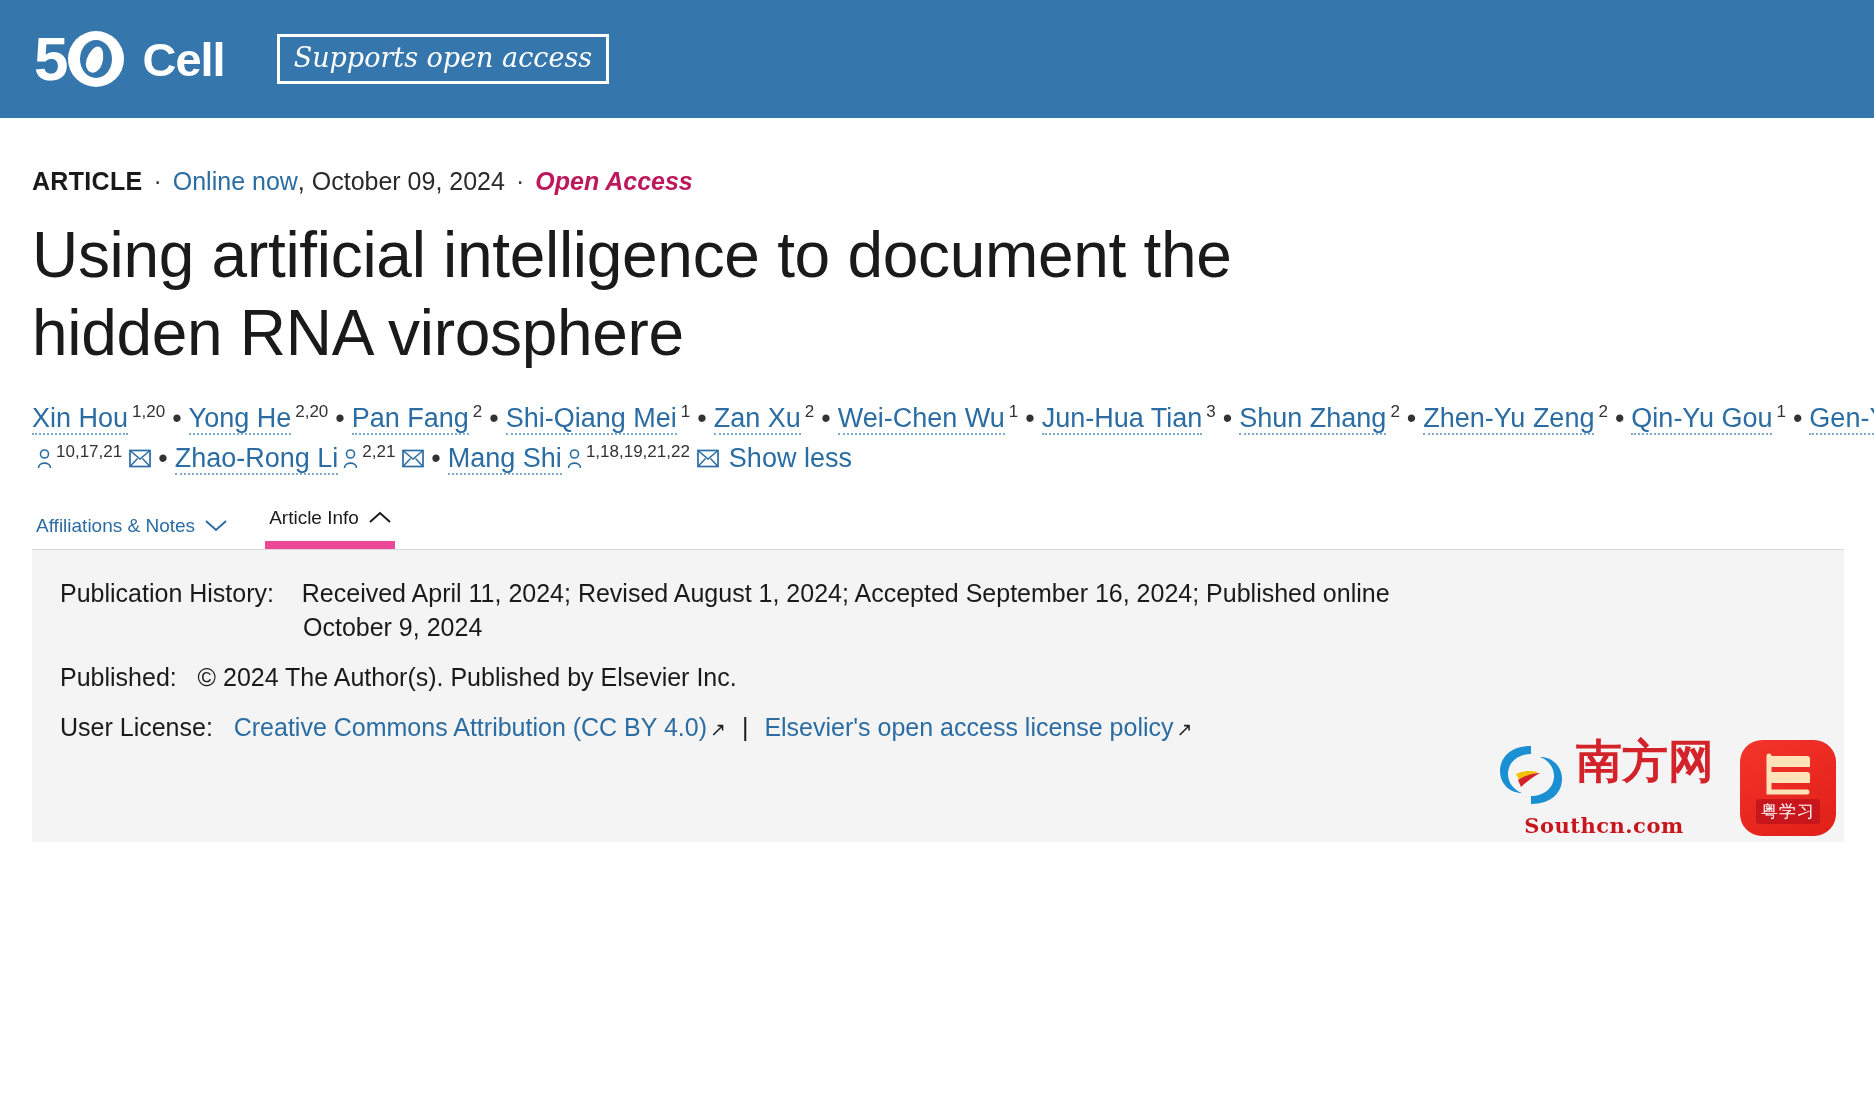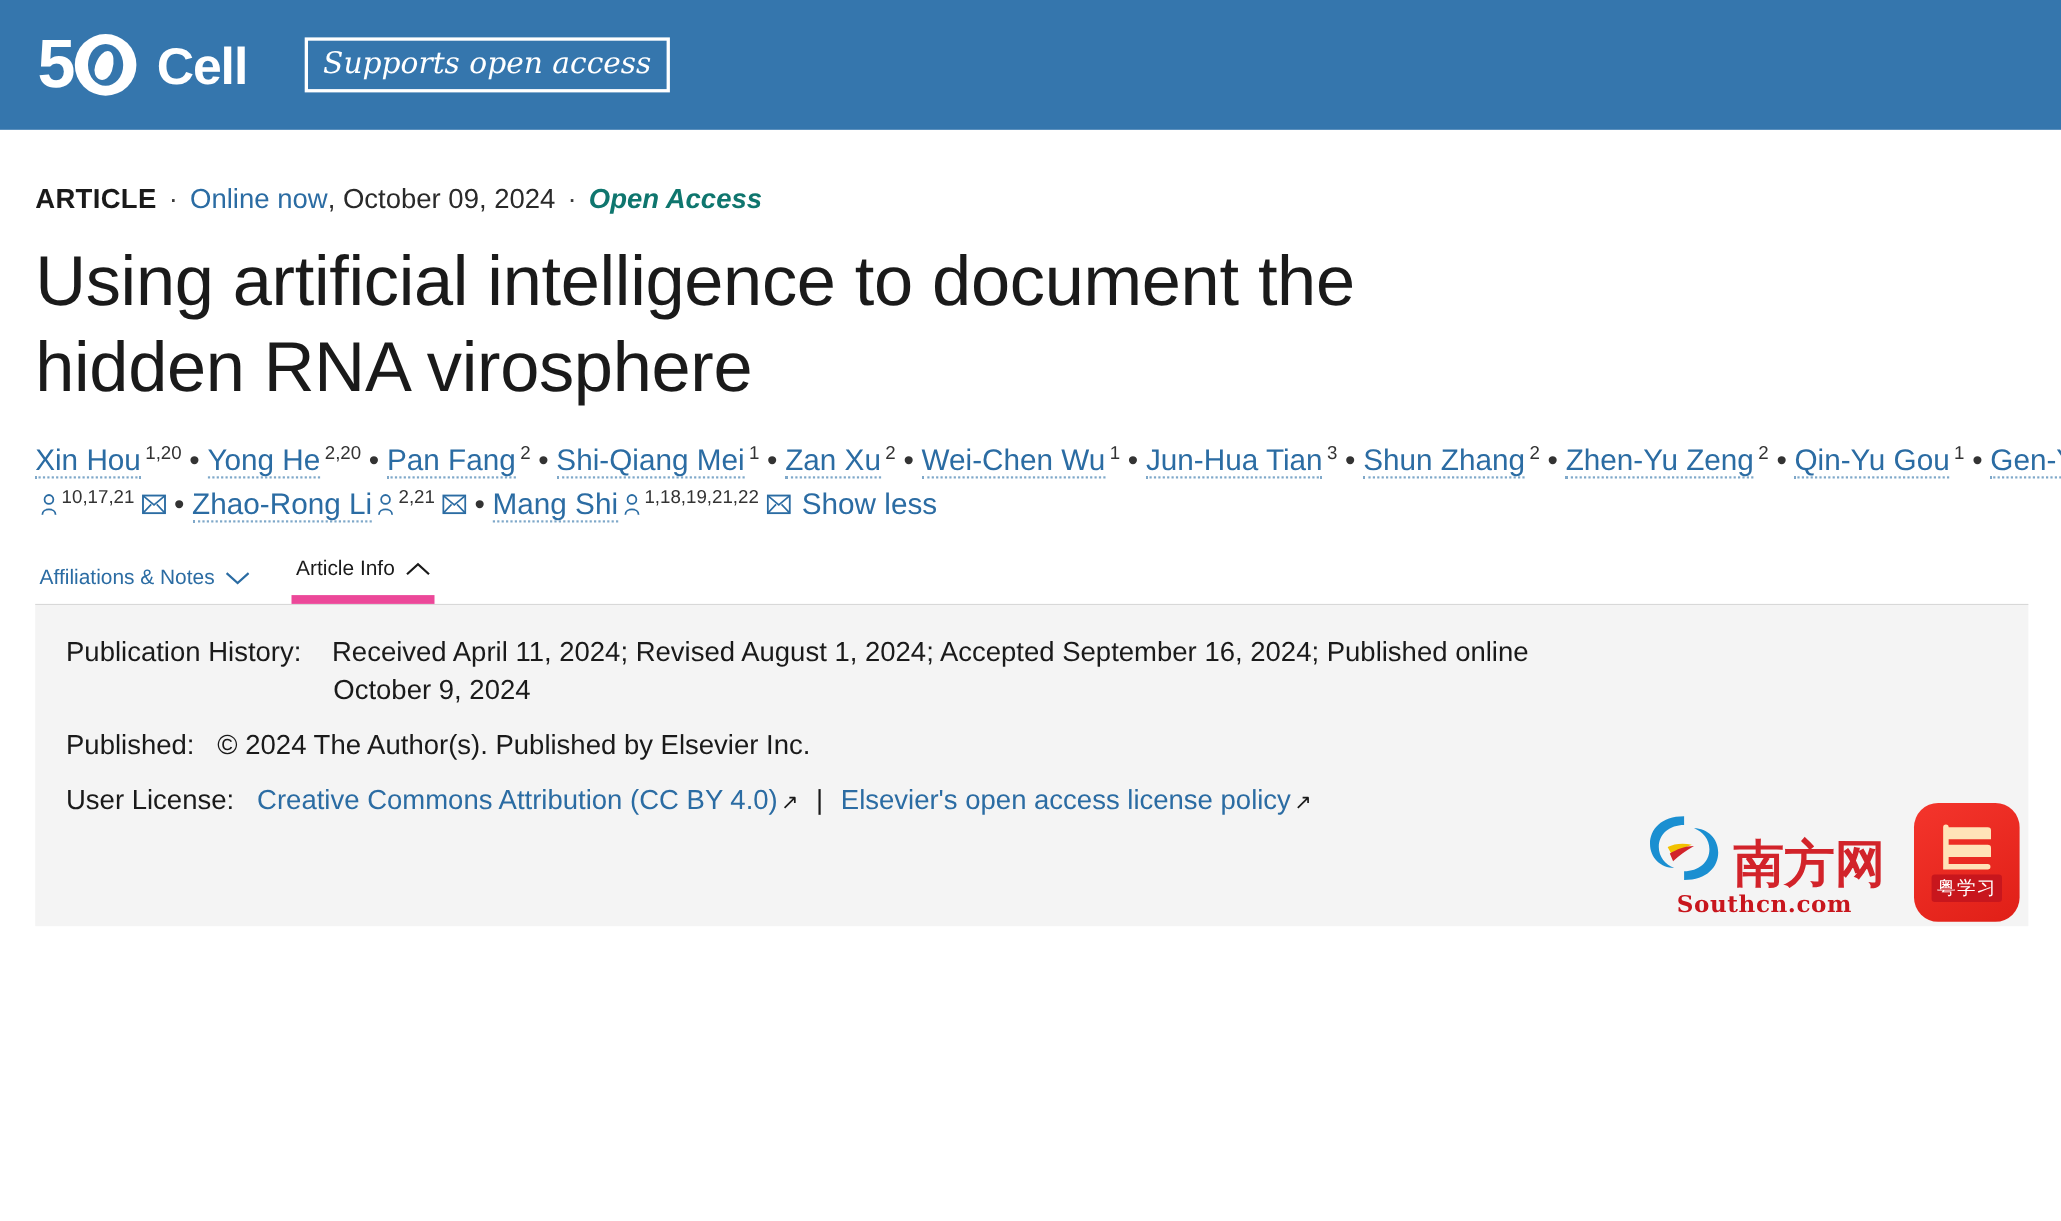--- a/index.html
+++ b/index.html
@@ -81,21 +81,21 @@
     margin-top: 48px;
     font-size: 25px;
     color: #2a2a2a;
     line-height: 1.2;
     display:flex; align-items:center; flex-wrap:wrap;
   }
   .meta-type { font-weight: 700; color:#1a1a1a; letter-spacing:.3px; }
   .meta-sep { margin: 0 11px; color:#3a3a3a; }
   .meta-online { color:#2b6ca3; cursor:pointer; }
   .meta-date { color:#2a2a2a; }
-  .meta-access { font-weight: 700; font-style: italic; color:#0f766e; }
+  .meta-access { font-weight: 700; font-style: italic; color:#be185d; }
 
   .title {
     margin: 20px 0 1px 0;
     font-size: 64px;
     font-weight: 400;
     color: #1a1a1a;
     line-height: 1.22;
     letter-spacing: -0.3px;
     max-width: 1400px;
   }
@@ -177,32 +177,32 @@
   .pipe { margin: 0 9px; color:#1a1a1a; }
 
   
   .partner-logos {
     position:absolute;
     right: 8px;
     bottom: 4px;
     display:flex; align-items:center; gap: 26px;
   }
   .southcn { display:flex; flex-direction:column; align-items:center; }
-  .southcn-top { display:flex; align-items:flex-end; gap: 8px; }
+  .southcn-top { display:flex; align-items:flex-start; gap: 8px; }
   .southcn-word {
     font-family:"DejaVu Serif", serif;
     font-weight:700; font-size: 21px; color:#c8161d;
     letter-spacing:.5px; margin-top: 1px;
   }
   .cjk {
     font-size: 46px; color:#d2232a; font-weight:700;
     line-height: 1; font-family:"DejaVu Sans", sans-serif;
   }
   .yue-app {
-    width: 96px; height: 108px; border-radius: 22px;
+    width: 96px; height: 96px; border-radius: 22px;
     background: linear-gradient(150deg,#f4352c,#e01f17);
     display:flex; flex-direction:column;
     align-items:center; justify-content:center; gap:3px;
   }
   .yue-mark { width:54px; height:44px; position:relative; }
   .yue-label {
     font-size: 17px; color:#fff; letter-spacing:1px;
     background:#c8161d; padding:1px 5px; border-radius:3px;
     font-family:"DejaVu Sans", sans-serif;
   }

